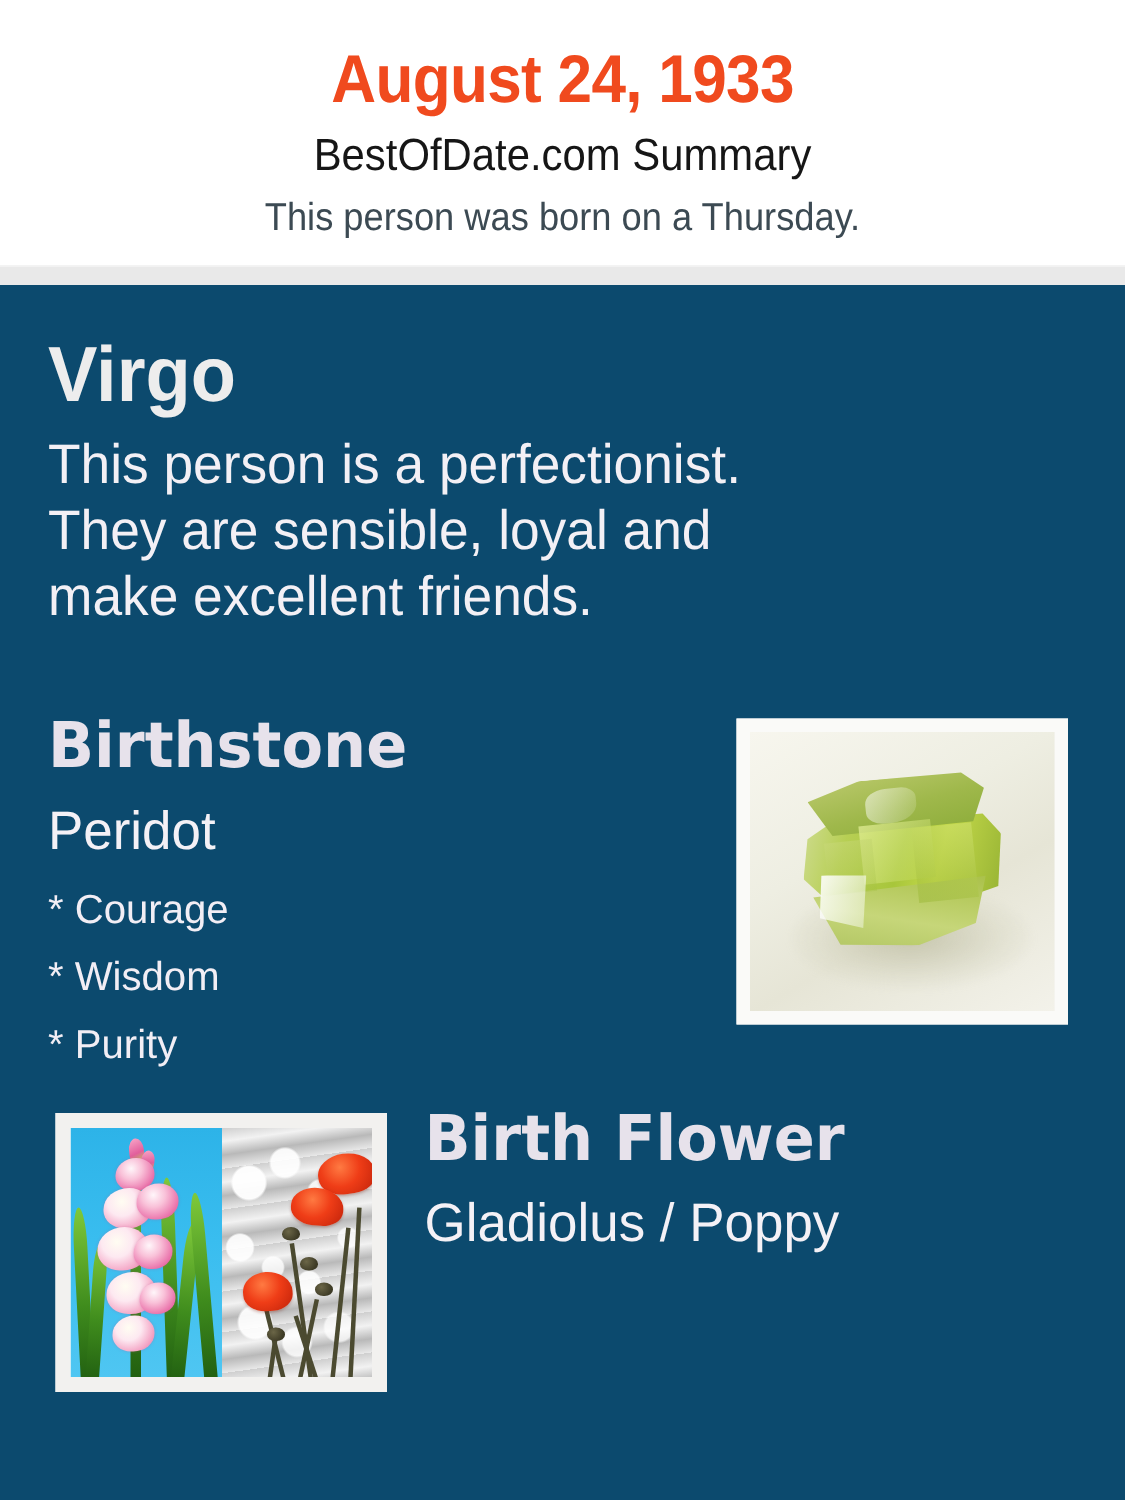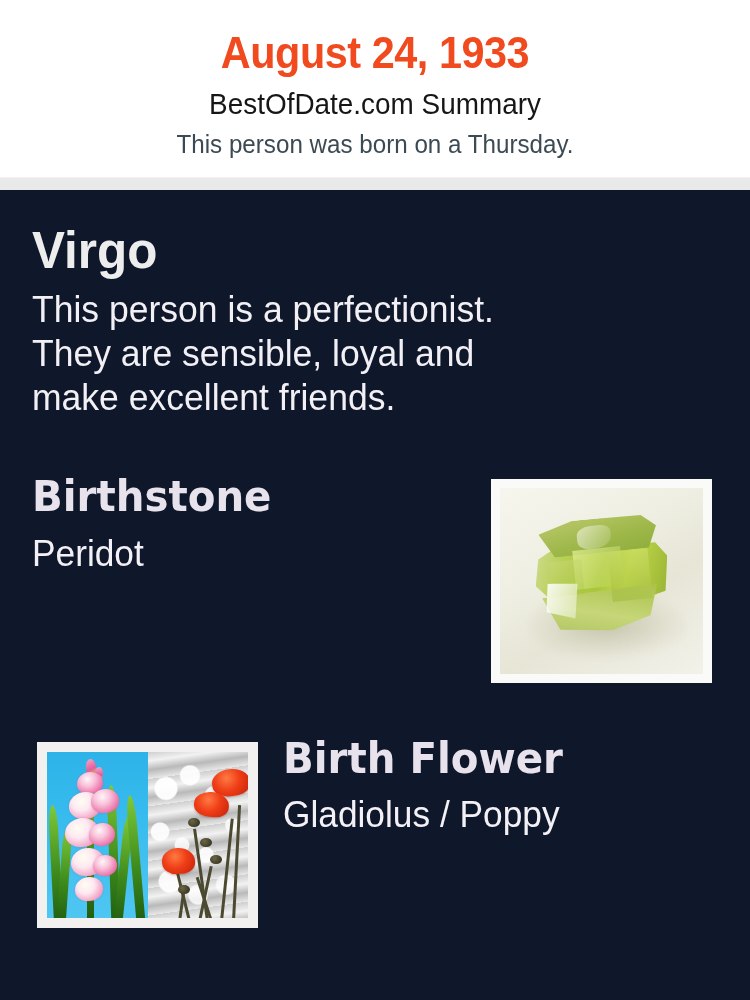--- a/index.html
+++ b/index.html
@@ -76,21 +76,21 @@
     border-top: 1px solid #f2f2f2;
   }
 
   
   .body-purple {
     position: absolute;
     left: 0;
     top: 190px;
     width: 750px;
     height: 810px;
-    background: #0f172a;
+    background: #0c4a6e;
   }
 
   
   .zodiac-name {
     position: absolute;
     left: 32px;
     top: 32px;
     font-family: "Liberation Sans Narrow", "Liberation Sans", sans-serif;
     font-weight: bold;
     font-size: 52px;
@@ -377,20 +377,25 @@
 
     <div class="zodiac-name">Virgo</div>
     <div class="zodiac-desc">
       <div>This person is a perfectionist.</div>
       <div>They are sensible, loyal and</div>
       <div>make excellent friends.</div>
     </div>
 
     <div class="stone-title">Birthstone</div>
     <div class="stone-name">Peridot</div>
+    <div class="stone-traits">
+      <div class="trait">* Courage</div>
+      <div class="trait">* Wisdom</div>
+      <div class="trait">* Purity</div>
+    </div>
 
     <div class="stone-figure">
       <div class="stone-photo">
         <div class="shadow"></div>
         <div class="gem">
           <div class="face gem-mid"></div>
           <div class="face gem-top"></div>
           <div class="face gem-bottom"></div>
           <div class="face gem-facet-a"></div>
           <div class="face gem-facet-b"></div>

